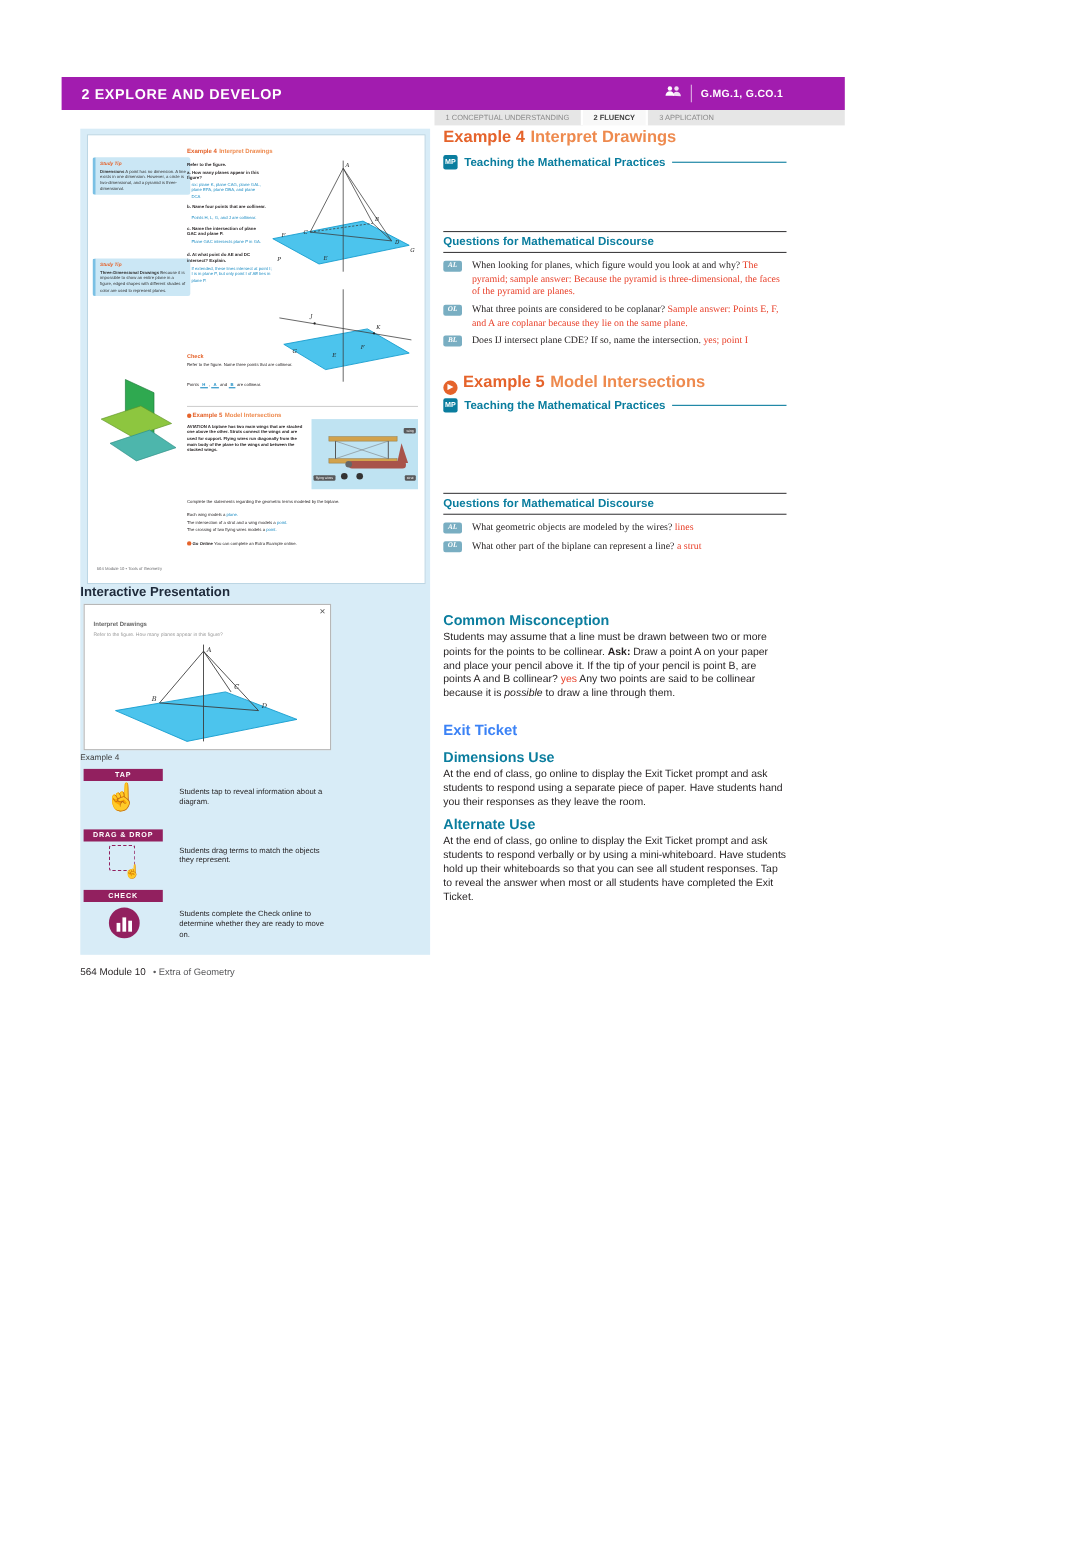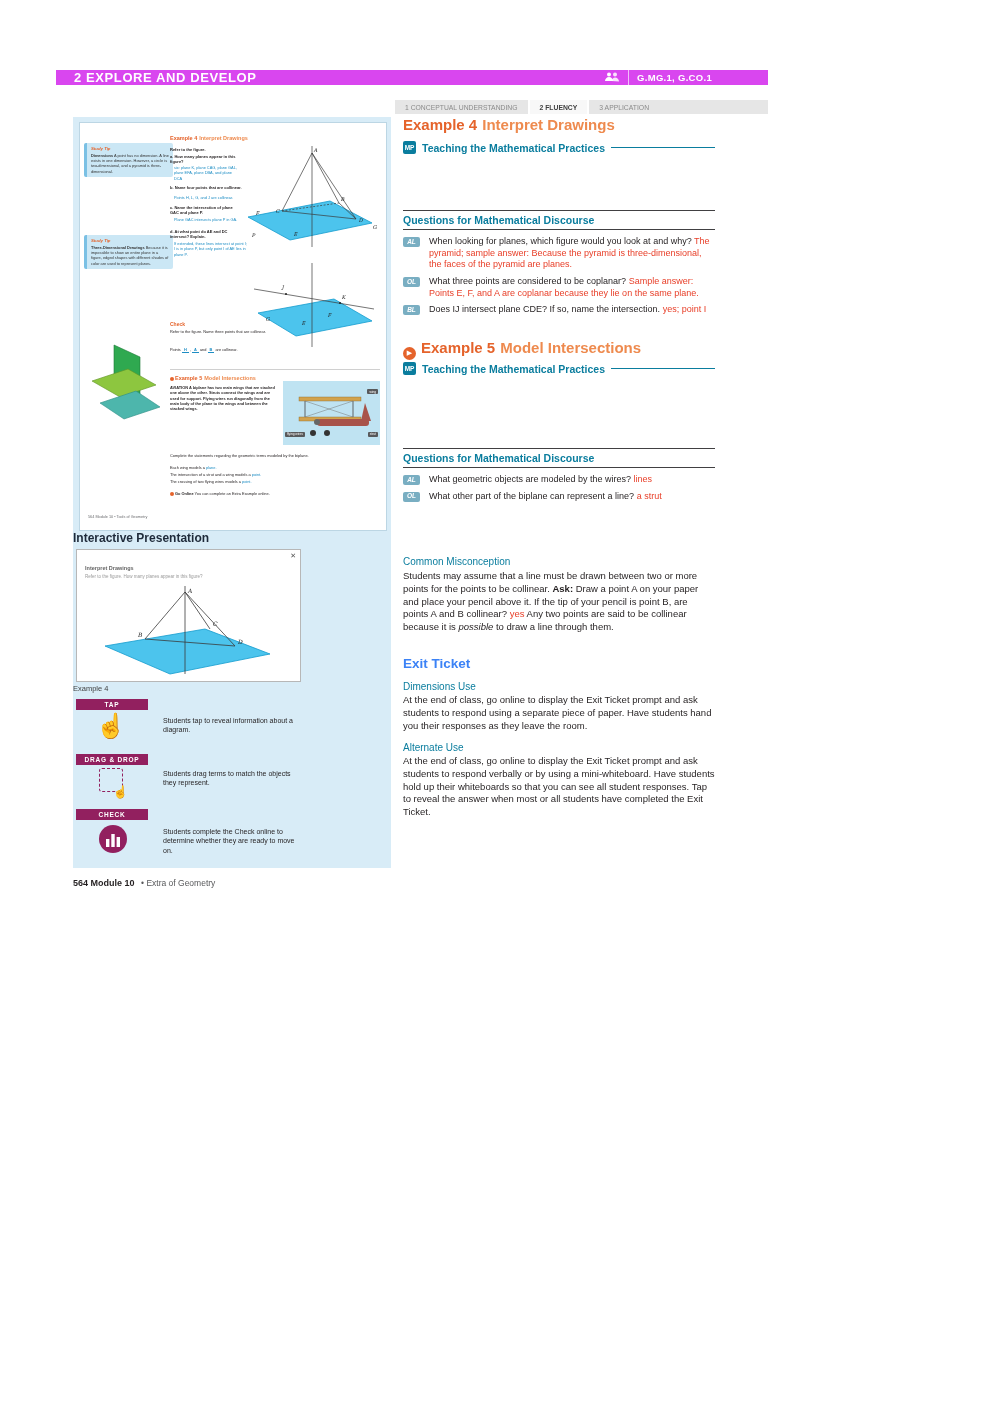--- a/index.html
+++ b/index.html
@@ -1,21 +1,21 @@
 <!DOCTYPE html>
 <html><head>
 <meta charset="utf-8">
 <style>
   html,body{margin:0;padding:0;background:#ffffff;}
   body{font-family:"Liberation Sans",sans-serif;color:#231f20;}
   #page{position:relative;width:992px;height:1403px;background:#fff;overflow:hidden;}
   .abs{position:absolute;}
 
   
-  .header-bar{left:56px;top:70px;width:712px;height:15px;background:#d946ef;display:flex;align-items:center;color:#fff;}
+  .header-bar{left:56px;top:70px;width:712px;height:30px;background:#a21caf;display:flex;align-items:center;color:#fff;}
   .header-title{margin-left:18px;font-size:13px;font-weight:bold;letter-spacing:.6px;}
   .header-right{position:absolute;right:56px;top:0;height:100%;display:flex;align-items:center;gap:8px;}
   .header-divider{width:1px;height:16px;background:rgba(255,255,255,.65);}
   .header-standards{font-size:9.5px;font-weight:bold;letter-spacing:.3px;}
 
   
   .tab-strip{left:395px;top:100px;width:373px;height:14px;display:flex;}
   .tab{font-size:6.8px;color:#8a8a8a;background:#e6e6e6;display:flex;align-items:center;padding:0 10px;border-right:2px solid #fff;white-space:nowrap;}
   .tab.active{background:#f8f8f8;color:#3f3f3f;font-weight:bold;}
   .tab:last-child{border-right:none;flex:1;}
@@ -45,41 +45,41 @@
   .thumb-title{position:absolute;left:8px;top:15px;font-size:5.5px;font-weight:bold;color:#666;}
   .thumb-line{position:absolute;left:8px;top:24px;font-size:4.5px;color:#999;width:200px;}
   .caption{font-size:7.5px;color:#3f3f3f;}
   .feat-bar{width:72px;height:11px;background:#92205f;color:#fff;font-size:6.5px;font-weight:bold;display:flex;align-items:center;justify-content:center;letter-spacing:.8px;white-space:nowrap;}
   .feat-desc{font-size:7px;line-height:1.35;width:138px;color:#231f20;}
   .tap-glyph{font-size:24px;color:#92205f;line-height:1;}
   .drag-box{width:22px;height:22px;border:1.5px dashed #92205f;border-radius:3px;position:relative;}
   .drag-hand{position:absolute;right:-6px;bottom:-7px;font-size:12px;color:#92205f;line-height:1;}
 
   .page-footer{font-size:9px;}
-  .page-footer .pf-bold{font-weight:bold;color:#231f20;}
+  .page-footer .pf-bold{font-weight:normal;color:#231f20;}
   .page-footer .pf-rest{font-size:8.5px;color:#58595b;margin-left:4px;}
 
   
   .ex-heading{font-size:15px;white-space:nowrap;text-align:center;}
   .ex-label{color:#e5632b;font-weight:bold;}
   .ex-title{color:#ee8a4e;font-weight:bold;margin-left:5px;}
   .ex5-icon{display:inline-flex;width:13px;height:13px;border-radius:50%;background:#e5632b;color:#fff;font-size:7px;align-items:center;justify-content:center;margin-right:5px;vertical-align:-2px;}
   .mp-row{display:flex;align-items:center;gap:6px;width:312px;}
   .mp-badge{width:13px;height:13px;background:#0a7d9e;color:#fff;font-size:6.5px;font-weight:bold;display:flex;align-items:center;justify-content:center;border-radius:2px;flex:none;}
   .mp-heading{color:#0a7d9e;font-weight:bold;font-size:10.5px;white-space:nowrap;}
   .mp-rule{flex:1;height:1px;background:#0a7d9e;}
   .mp-box{border:1px solid #55565a;padding:5px 8px;font-size:9.5px;line-height:1.33;width:252px;margin:5px 0 0 18px;}
   .disc{width:312px;}
   .disc-rule{height:1px;background:#414042;}
   .disc-heading{color:#0a7d9e;font-weight:bold;font-size:10.5px;padding:3px 0;}
-  .q-list{width:312px;}
+  .q-list{width:312px;font-family:Liberation Serif, serif;}
   .q-item{position:relative;padding-left:26px;font-size:9px;line-height:1.3;margin-bottom:5px;}
   .q-badge{position:absolute;left:0;top:1px;width:17px;height:10px;background:#79aec2;color:#fff;font-size:6.5px;font-weight:bold;font-style:italic;display:flex;align-items:center;justify-content:center;border-radius:2px;}
   .q-ans{color:#e8402a;}
-  .teal-heading{color:#0a7d9e;font-weight:normal;font-size:10px;}
+  .teal-heading{color:#0a7d9e;font-weight:bold;font-size:13px;}
   .body-text{font-size:9.5px;line-height:1.35;width:312px;}
   .exit-heading{color:#3b82f6;font-weight:bold;font-size:13.5px;}
   .red{color:#e8402a;}
   svg text{font-family:"DejaVu Serif",serif;font-style:italic;}
 </style>
 </head>
 <body>
 
 <div id="page">
 

